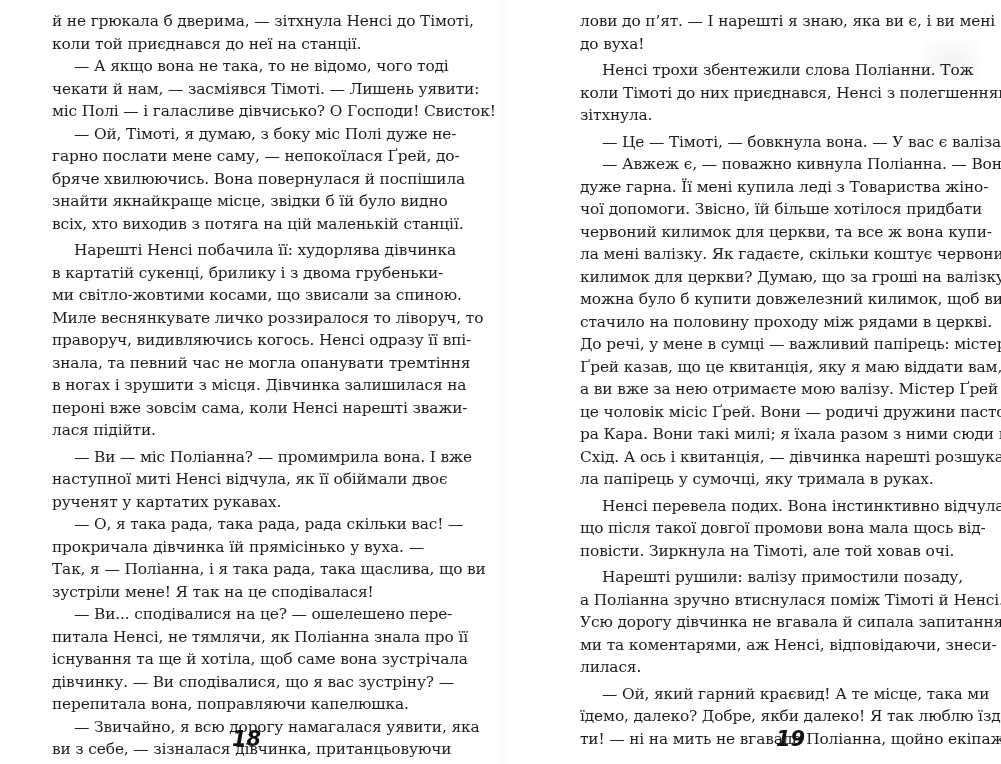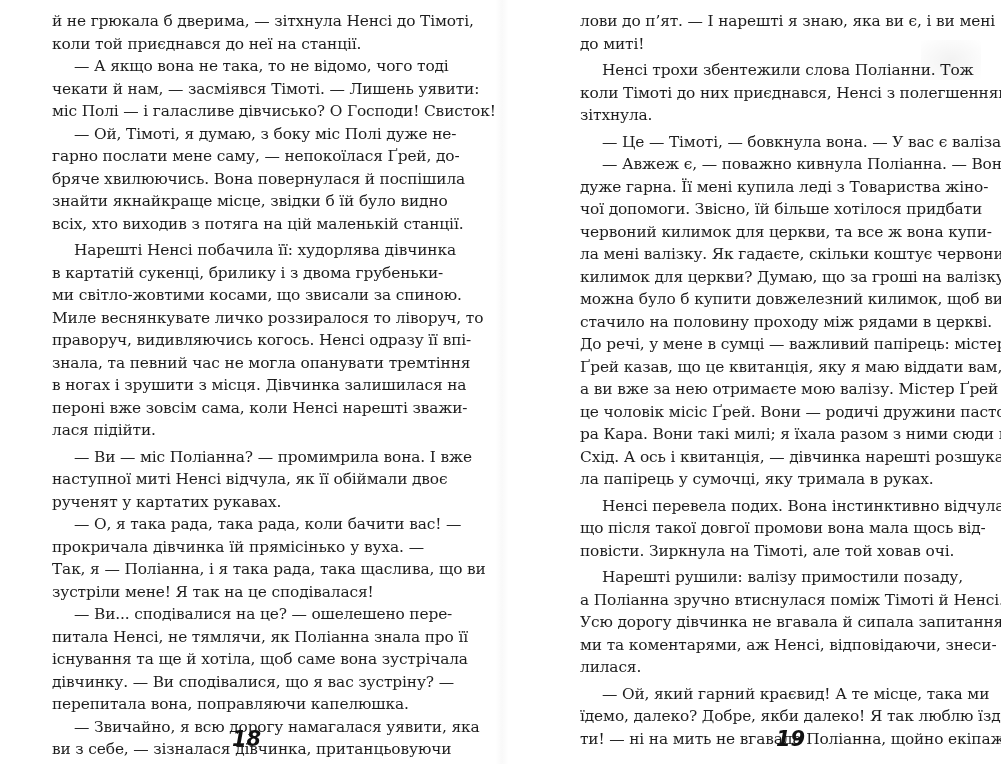--- a/index.html
+++ b/index.html
@@ -62,40 +62,40 @@
         <span class="line ">ми світло-жовтими косами, що звисали за спиною.</span>
         <span class="line ">Миле веснянкувате личко роззиралося то ліворуч, то</span>
         <span class="line ">праворуч, видивляючись когось. Ненсі одразу її впі-</span>
         <span class="line ">знала, та певний час не могла опанувати тремтіння</span>
         <span class="line ">в ногах і зрушити з місця. Дівчинка залишилася на</span>
         <span class="line ">пероні вже зовсім сама, коли Ненсі нарешті зважи-</span>
         <span class="line last">лася підійти.</span>
         <span class="line indent gap">— Ви — міс Поліанна? — промимрила вона. І вже</span>
         <span class="line ">наступної миті Ненсі відчула, як її обіймали двоє</span>
         <span class="line last">рученят у картатих рукавах.</span>
-        <span class="line indent">— О, я така рада, така рада, коли бачити вас! —</span>
+        <span class="line indent">— О, я така рада, така рада, рада скільки вас! —</span>
         <span class="line ">прокричала дівчинка їй прямісінько у вуха. —</span>
         <span class="line ">Так, я — Поліанна, і я така рада, така щаслива, що ви</span>
         <span class="line last">зустріли мене! Я так на це сподівалася!</span>
         <span class="line indent">— Ви... сподівалися на це? — ошелешено пере-</span>
         <span class="line ">питала Ненсі, не тямлячи, як Поліанна знала про її</span>
         <span class="line ">існування та ще й хотіла, щоб саме вона зустрічала</span>
         <span class="line ">дівчинку. — Ви сподівалися, що я вас зустріну? —</span>
         <span class="line last">перепитала вона, поправляючи капелюшка.</span>
         <span class="line indent">— Звичайно, я всю дорогу намагалася уявити, яка</span>
         <span class="line ">ви з себе, — зізналася дівчинка, пританцьовуючи</span>
       </div>
     <div class="folio">18</div>
   </div>
   <div class="gutter-shade"></div>
   <div class="page right">
     <div class="smudge"></div>
     <div class="text" id="right-body">
         <span class="line ">лови до п’ят. — І нарешті я знаю, яка ви є, і ви мені</span>
-        <span class="line last">до миті!</span>
+        <span class="line last">до вуха!</span>
         <span class="line indent gap">Ненсі трохи збентежили слова Поліанни. Тож</span>
         <span class="line ">коли Тімоті до них приєднався, Ненсі з полегшенням</span>
         <span class="line last">зітхнула.</span>
         <span class="line indent gap">— Це — Тімоті, — бовкнула вона. — У вас є валіза?</span>
         <span class="line indent">— Авжеж є, — поважно кивнула Поліанна. — Вона</span>
         <span class="line ">дуже гарна. Її мені купила леді з Товариства жіно-</span>
         <span class="line ">чої допомоги. Звісно, їй більше хотілося придбати</span>
         <span class="line ">червоний килимок для церкви, та все ж вона купи-</span>
         <span class="line ">ла мені валізку. Як гадаєте, скільки коштує червоний</span>
         <span class="line ">килимок для церкви? Думаю, що за гроші на валізку</span>

